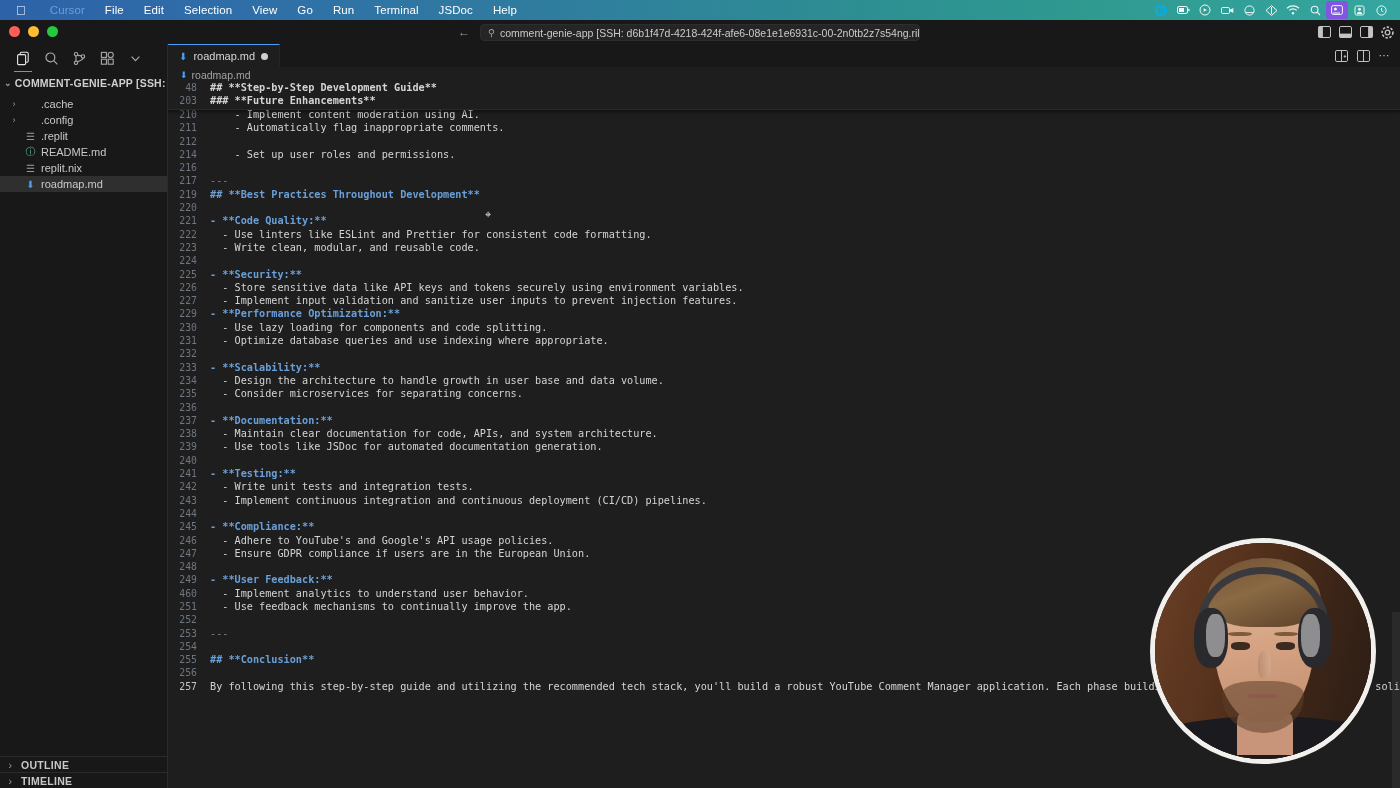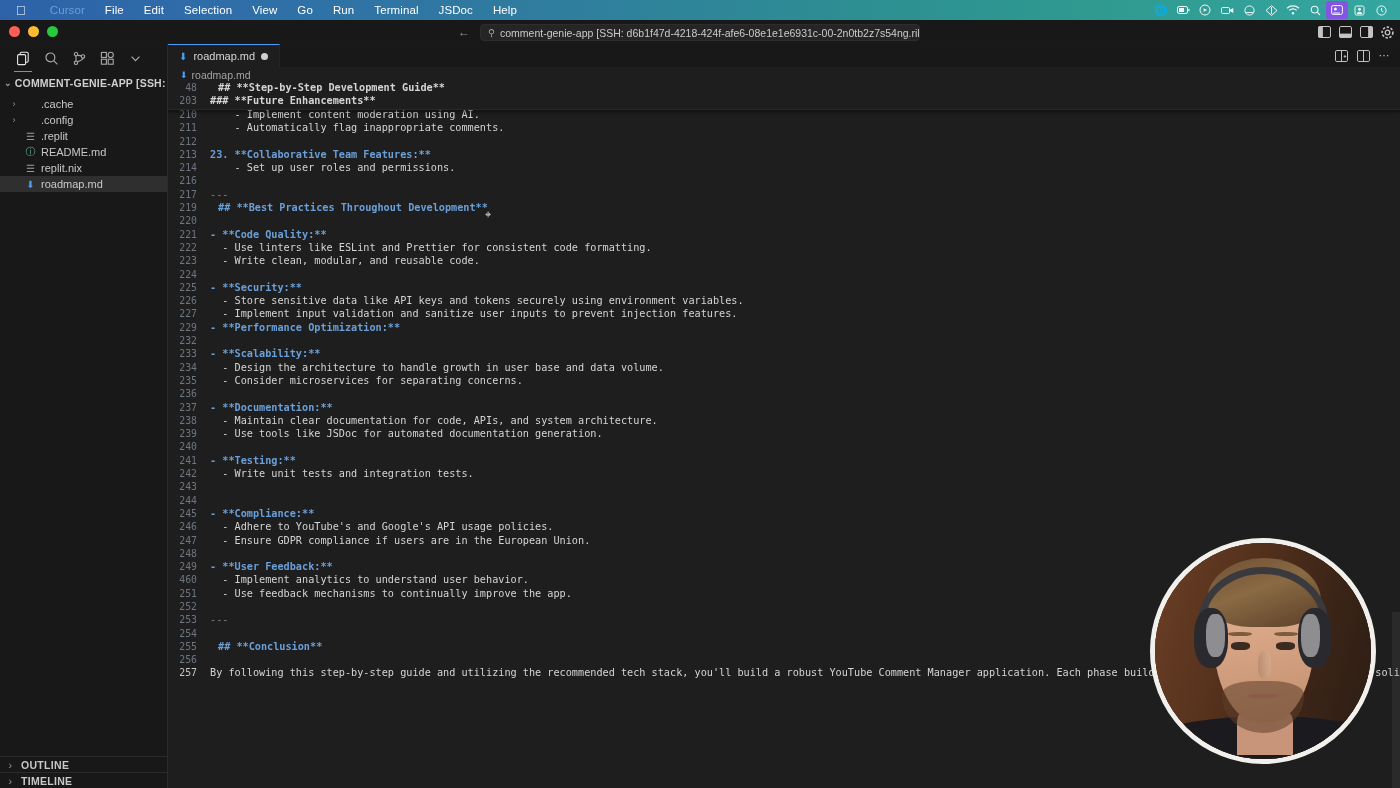--- a/index.html
+++ b/index.html
@@ -104,21 +104,21 @@
     border-bottom: 1px solid #2a2a2a;
   }
   .crow { height: 13.3px; display: flex; align-items: flex-start; font-size: 10.2px; white-space: pre; }
   .crow .ln {
     width: 42px; min-width: 42px; text-align: right; padding-right: 13px;
     color: #6e7681; font-size: 9.8px; user-select: none;
   }
   .crow .ln.cur { color: #c6c6c6; }
   .crow .tx { color: #d4d4d4; }
   .scroller { position: absolute; top: 27px; left: 0; right: 0; bottom: 0; }
-  .hd { color: #6a9fd8; font-weight: bold; margin-left: 8px; }
+  .hd { color: #6a9fd8; font-weight: bold; }
   .hd3 { color: #6a9fd8; font-weight: bold; }
   .bold { color: #6a9fd8; font-weight: bold; }
   .hr { color: #808080; }
   .cursor-caret {
     display: inline-block; width: 1.5px; height: 11px; background: #d4d4d4;
     vertical-align: -2px;
   }
   .mouse-cursor {
     position: absolute; left: 317px; top: 126px; z-index: 8;
     color: #e0e0e0; font-size: 11px; font-family: "DejaVu Sans", sans-serif;
@@ -423,46 +423,47 @@
             <span class="ln">203</span>
             <span class="tx hd3">### **Future Enhancements**</span>
           </div>
         </div>
 
         <div class="scroller">
           <div id="code-lines">
               <div class="crow"><span class="ln">210</span><span class="tx"><span>    - Implement content moderation using AI.</span></span></div>
               <div class="crow"><span class="ln">211</span><span class="tx"><span>    - Automatically flag inappropriate comments.</span></span></div>
               <div class="crow"><span class="ln">212</span><span class="tx"><span></span></span></div>
-              <div class="crow"><span class="ln">213</span><span class="tx"><span class="bold">23. **Collaborative Team Features:**</span></span></div>
               <div class="crow"><span class="ln">214</span><span class="tx"><span>    - Set up user roles and permissions.</span></span></div>
               <div class="crow"><span class="ln">216</span><span class="tx"><span></span></span></div>
               <div class="crow"><span class="ln">217</span><span class="tx"><span class="hr">---</span></span></div>
               <div class="crow"><span class="ln">219</span><span class="tx"><span class="hd">## **Best Practices Throughout Development**</span></span></div>
               <div class="crow"><span class="ln">220</span><span class="tx"><span></span></span></div>
               <div class="crow"><span class="ln">221</span><span class="tx"><span class="bold">- **Code Quality:**</span></span></div>
               <div class="crow"><span class="ln">222</span><span class="tx"><span>  - Use linters like ESLint and Prettier for consistent code formatting.</span></span></div>
               <div class="crow"><span class="ln">223</span><span class="tx"><span>  - Write clean, modular, and reusable code.</span></span></div>
               <div class="crow"><span class="ln">224</span><span class="tx"><span></span></span></div>
               <div class="crow"><span class="ln">225</span><span class="tx"><span class="bold">- **Security:**</span></span></div>
               <div class="crow"><span class="ln">226</span><span class="tx"><span>  - Store sensitive data like API keys and tokens securely using environment variables.</span></span></div>
               <div class="crow"><span class="ln">227</span><span class="tx"><span>  - Implement input validation and sanitize user inputs to prevent injection features.</span></span></div>
               <div class="crow"><span class="ln">229</span><span class="tx"><span class="bold">- **Performance Optimization:**</span></span></div>
+              <div class="crow"><span class="ln">230</span><span class="tx"><span>  - Use lazy loading for components and code splitting.</span></span></div>
+              <div class="crow"><span class="ln">231</span><span class="tx"><span>  - Optimize database queries and use indexing where appropriate.</span></span></div>
               <div class="crow"><span class="ln">232</span><span class="tx"><span></span></span></div>
               <div class="crow"><span class="ln">233</span><span class="tx"><span class="bold">- **Scalability:**</span></span></div>
               <div class="crow"><span class="ln">234</span><span class="tx"><span>  - Design the architecture to handle growth in user base and data volume.</span></span></div>
               <div class="crow"><span class="ln">235</span><span class="tx"><span>  - Consider microservices for separating concerns.</span></span></div>
               <div class="crow"><span class="ln">236</span><span class="tx"><span></span></span></div>
               <div class="crow"><span class="ln">237</span><span class="tx"><span class="bold">- **Documentation:**</span></span></div>
               <div class="crow"><span class="ln">238</span><span class="tx"><span>  - Maintain clear documentation for code, APIs, and system architecture.</span></span></div>
               <div class="crow"><span class="ln">239</span><span class="tx"><span>  - Use tools like JSDoc for automated documentation generation.</span></span></div>
               <div class="crow"><span class="ln">240</span><span class="tx"><span></span></span></div>
               <div class="crow"><span class="ln">241</span><span class="tx"><span class="bold">- **Testing:**</span></span></div>
               <div class="crow"><span class="ln">242</span><span class="tx"><span>  - Write unit tests and integration tests.</span></span></div>
-              <div class="crow"><span class="ln">243</span></div>
+              <div class="crow"><span class="ln">243</span><span class="tx"><span>  - Implement continuous integration and continuous deployment (CI/CD) pipelines.</span></span></div>
               <div class="crow"><span class="ln">244</span><span class="tx"><span></span></span></div>
               <div class="crow"><span class="ln">245</span><span class="tx"><span class="bold">- **Compliance:**</span></span></div>
               <div class="crow"><span class="ln">246</span><span class="tx"><span>  - Adhere to YouTube's and Google's API usage policies.</span></span></div>
               <div class="crow"><span class="ln">247</span><span class="tx"><span>  - Ensure GDPR compliance if users are in the European Union.</span></span></div>
               <div class="crow"><span class="ln">248</span><span class="tx"><span></span></span></div>
               <div class="crow"><span class="ln">249</span><span class="tx"><span class="bold">- **User Feedback:**</span></span></div>
               <div class="crow"><span class="ln">460</span><span class="tx"><span>  - Implement analytics to understand user behavior.</span></span></div>
               <div class="crow"><span class="ln">251</span><span class="tx"><span>  - Use feedback mechanisms to continually improve the app.</span></span></div>
               <div class="crow"><span class="ln">252</span><span class="tx"><span></span></span></div>
               <div class="crow"><span class="ln">253</span><span class="tx"><span class="hr">---</span></span></div>

